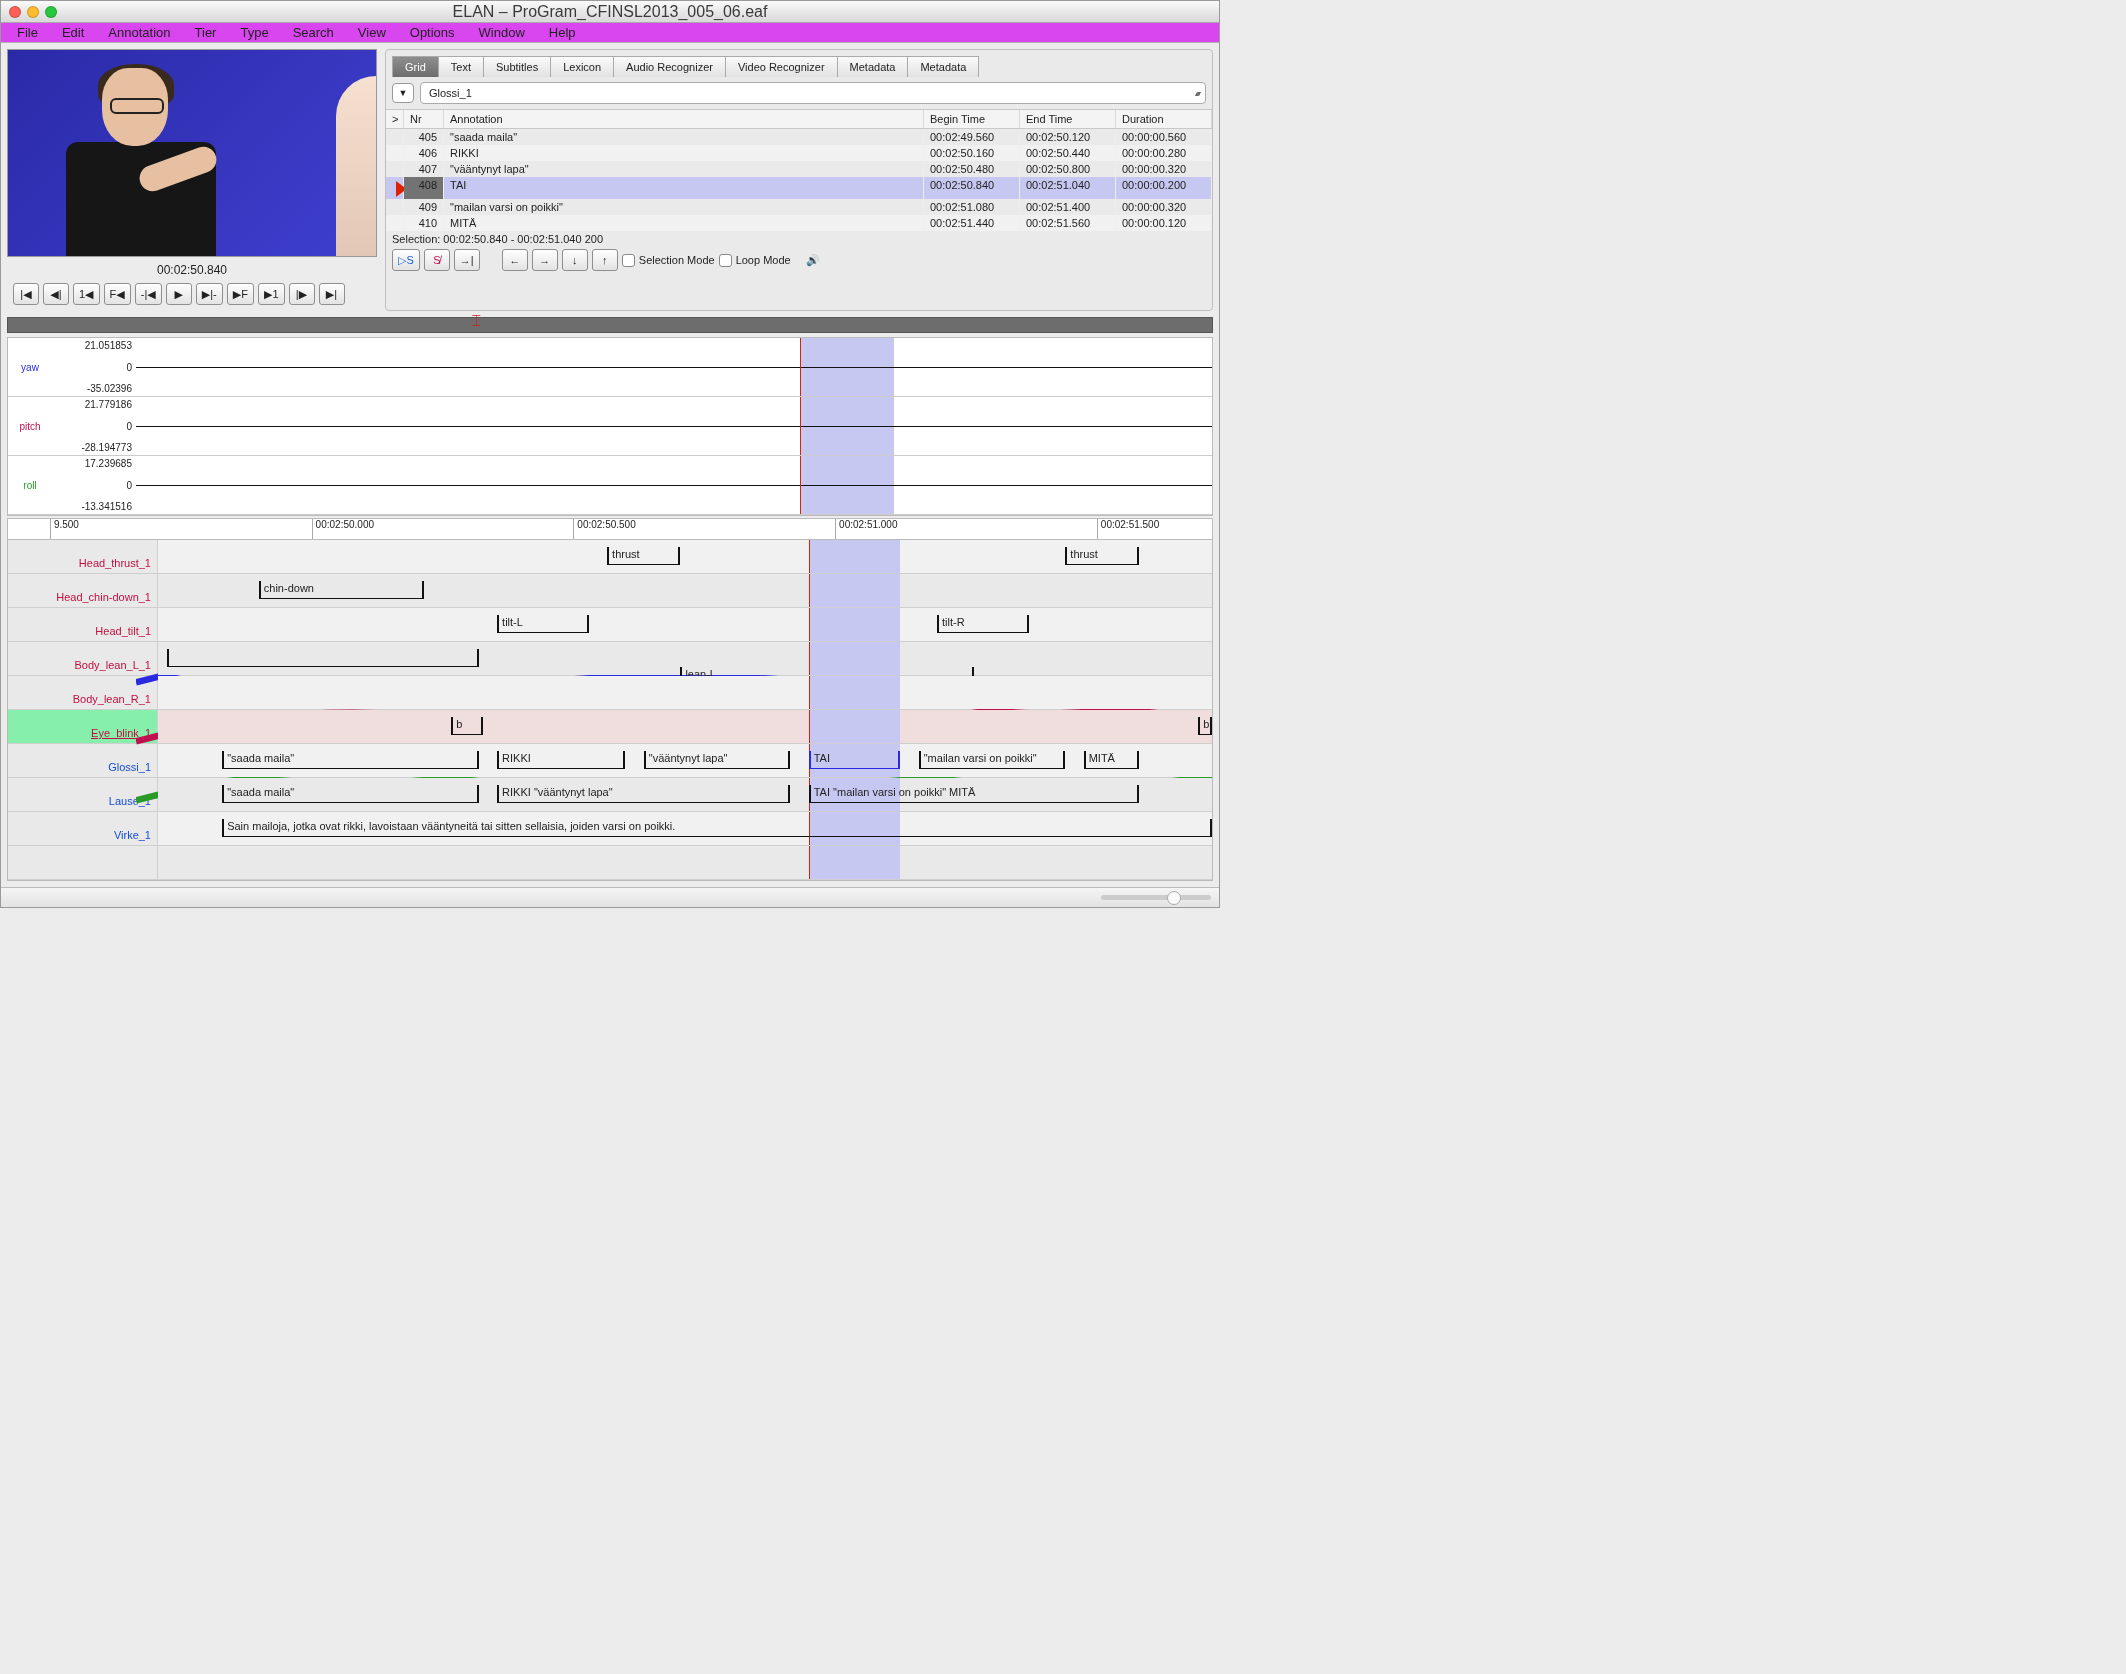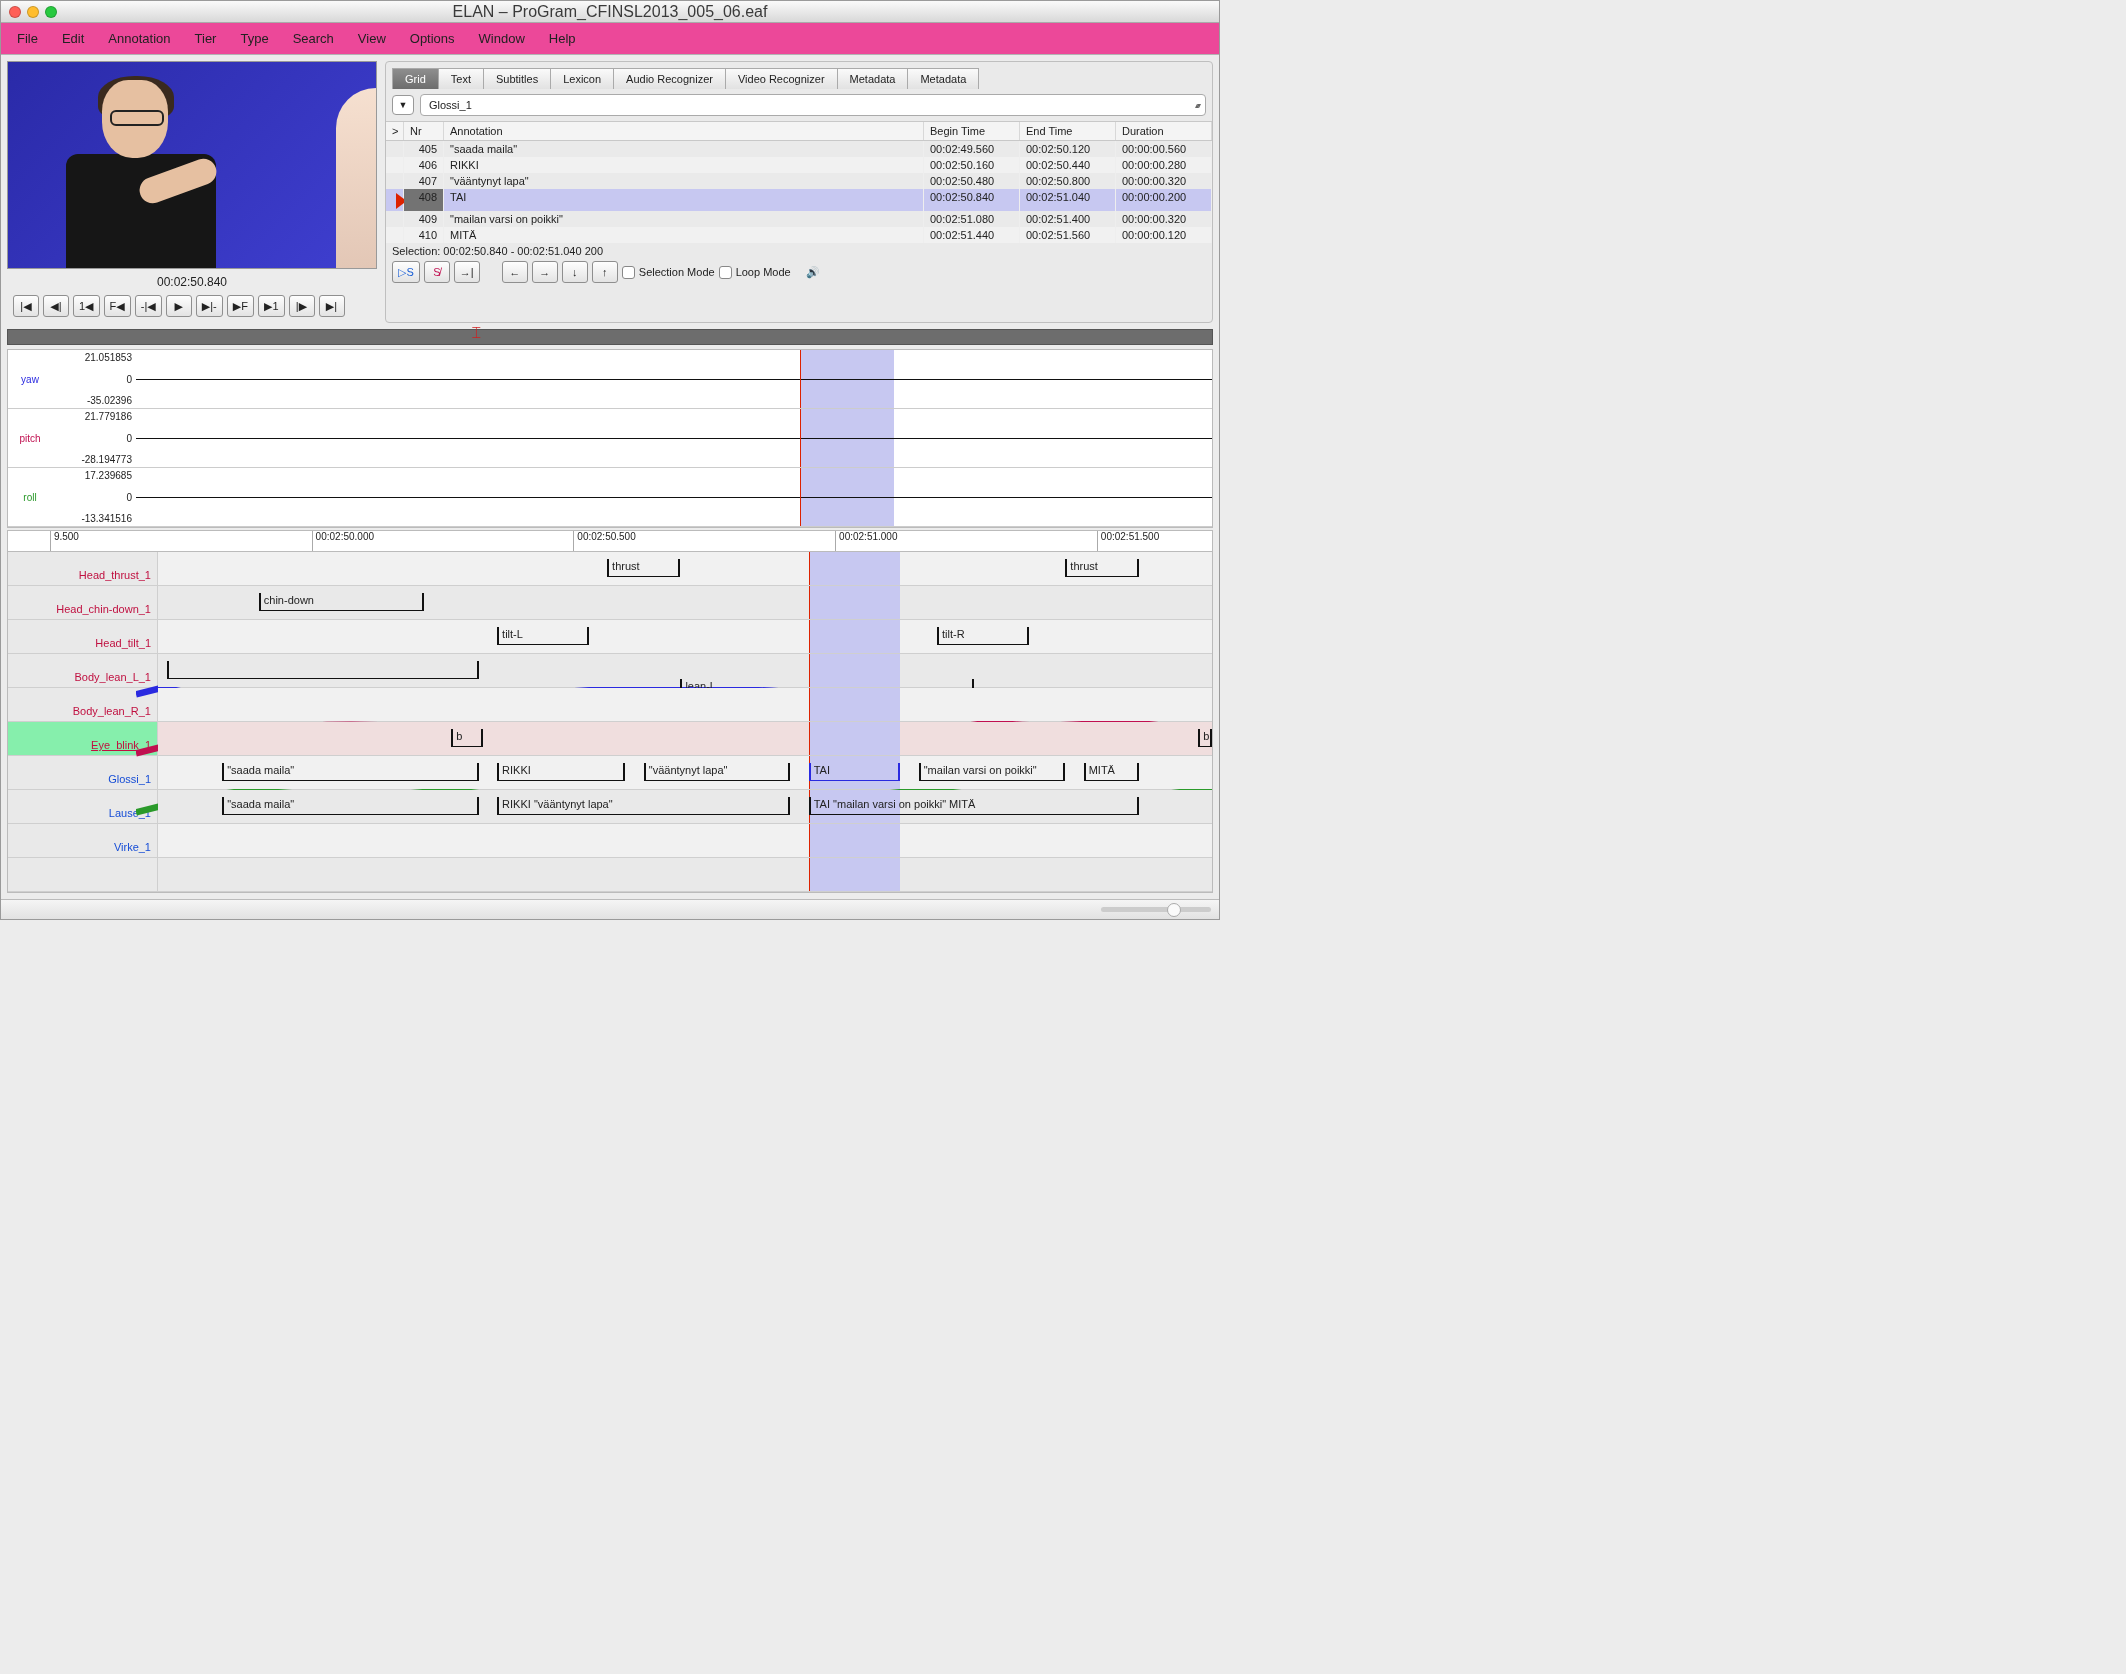--- a/index.html
+++ b/index.html
@@ -5,21 +5,21 @@
 * { box-sizing: border-box; margin: 0; padding: 0; font-family: "Lucida Grande", "Helvetica Neue", Arial, sans-serif; }
 body { background: #ececec; font-size: 11px; color: #222; user-select: none; }
 
 .window { width: 1220px; border: 1px solid #9a9a9a; background: #ececec; }
 .titlebar { height: 22px; background: linear-gradient(#fafafa,#d8d8d8); border-bottom: 1px solid #aaa; display:flex; align-items:center; position:relative; }
 .traffic { display:flex; gap:6px; position:absolute; left:8px; }
 .tl { width:12px; height:12px; border-radius:50%; border:1px solid rgba(0,0,0,.2); }
 .tl.red{background:#ff5f57}.tl.yellow{background:#ffbd2e}.tl.green{background:#28c940}
 .titlebar-title{ margin:0 auto; font-size:16px; color:#3a3a3a; }
 
-.menubar { height:32px; background:#ec4899; border-bottom:1px solid #b3b3b3; display:flex; align-items:center; padding:0 6px; gap:4px;}
+.menubar { height:20px; background:#d946ef; border-bottom:1px solid #b3b3b3; display:flex; align-items:center; padding:0 6px; gap:4px;}
 .menubar span{ padding:3px 10px; font-size:13px; }
 
 .toprow { display:flex; gap:8px; padding:6px; }
 .video-col { width:370px; }
 .video { width:370px; height:208px; background: linear-gradient(135deg,#2a2aa8,#3f3fd0); border:1px solid #999; position:relative; overflow:hidden;}
 
 .person { position:absolute; left:30px; bottom:0; width:200px; height:200px; }
 .head{position:absolute; left:64px; top:12px; width:66px; height:78px; background:#e6c0a1; border-radius:40% 40% 46% 46%;}
 .hair{position:absolute; left:60px; top:8px; width:76px; height:44px; background:#3a2a1e; border-radius:48% 48% 30% 30%;}
 .glasses{position:absolute; left:72px; top:42px; width:54px; height:16px; border:2px solid #222; border-radius:6px; background:transparent;}
@@ -385,20 +385,21 @@
           <div class="ann" style="left: 6.08696%; width: 24.3478%;">"saada maila"</div>
           <div class="ann" style="left: 32.1739%; width: 27.8261%;">RIKKI "vääntynyt lapa"</div>
           <div class="ann" style="left: 61.7391%; width: 31.3043%;">TAI "mailan varsi on poikki" MITÄ</div>
         </div>
       </div>
       <div class="tier-row">
         <div class="tier-name blue">Virke_1</div>
         <div class="tier-canvas">
           <div class="selband" style="left: 61.7391%; width: 8.69565%;"></div>
           <div class="playhead" style="left: 61.7391%;"></div>
+          <div class="ann" style="left: 6.08696%; width: 93.913%;">Sain mailoja, jotka ovat rikki, lavoistaan vääntyneitä tai sitten sellaisia, joiden varsi on poikki.</div>
         </div>
       </div>
       <div class="tier-row">
         <div class="tier-name blue"></div>
         <div class="tier-canvas">
           <div class="selband" style="left: 61.7391%; width: 8.69565%;"></div>
           <div class="playhead" style="left: 61.7391%;"></div>
         </div>
       </div>
     </div>

